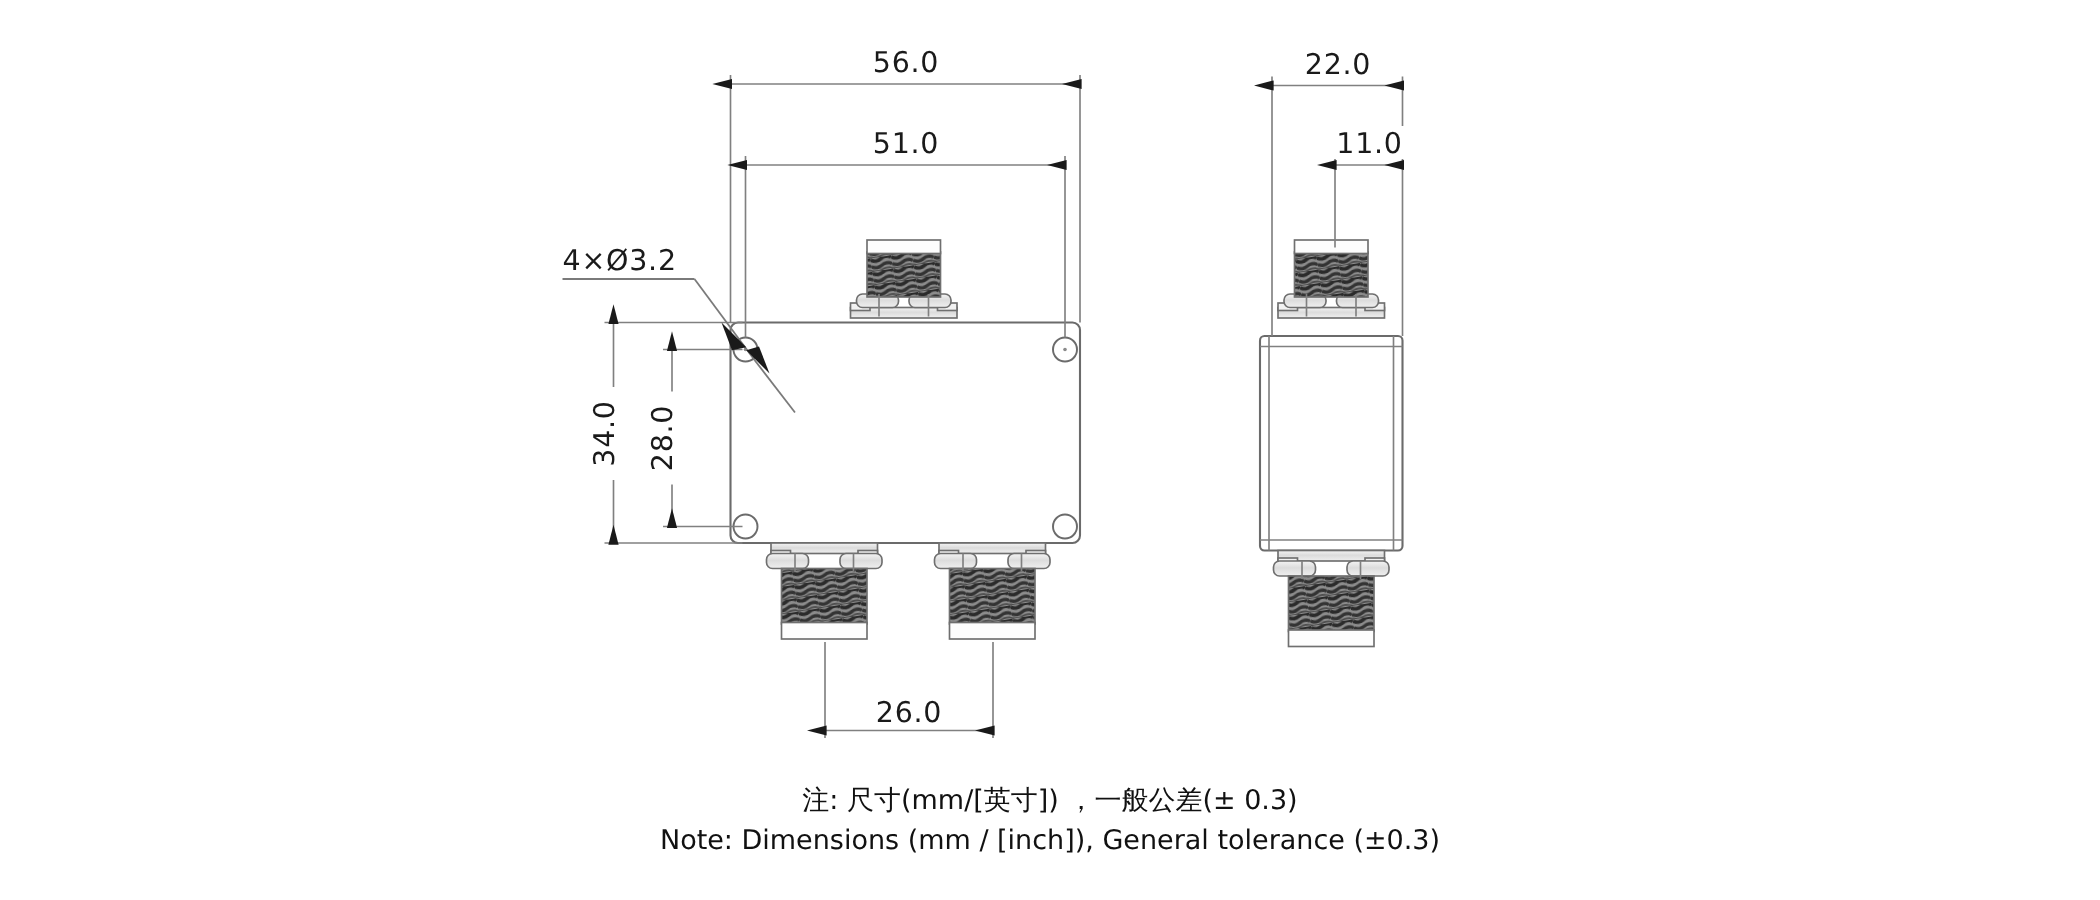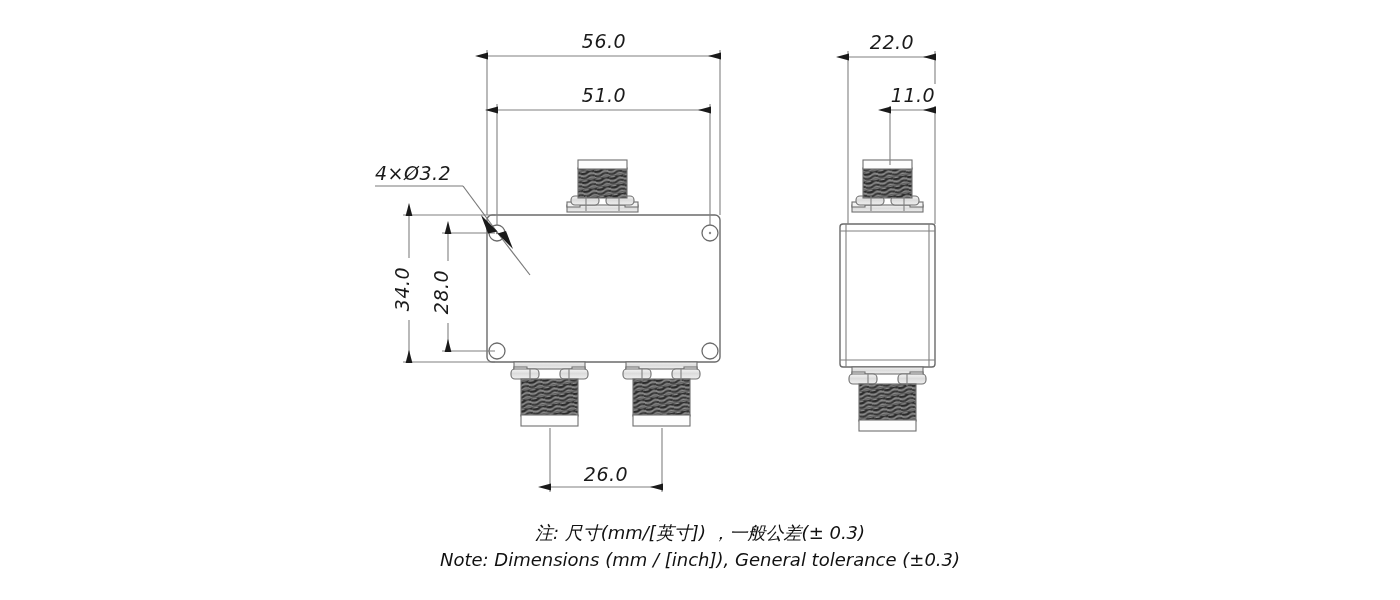--- a/index.html
+++ b/index.html
@@ -11,21 +11,20 @@
     width: 1400px;
     height: 600px;
     overflow: hidden;
     font-family: "DejaVu Sans", sans-serif;
   }
   #drawing-root {
     position: relative;
     width: 1171px;
     height: 600px;
     background: #15803d;
-    font-style: italic;
   }
   svg#cad {
     display: block;
     width: 1400px;
     height: 600px;
   }
   .dim-text {
     font-family: "DejaVu Sans", sans-serif;
     font-size: 19px;
     fill: #1a1a1a;

